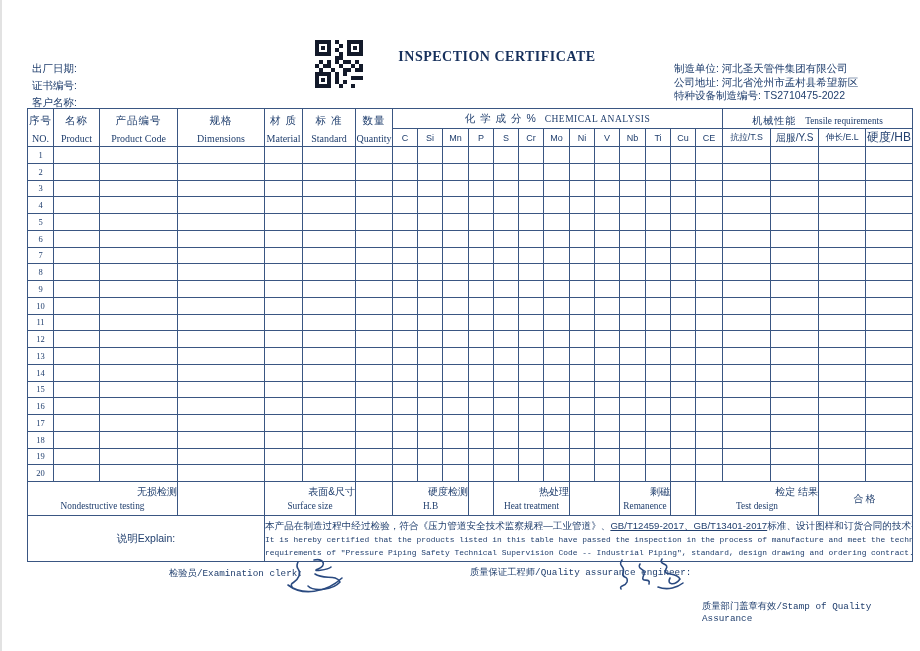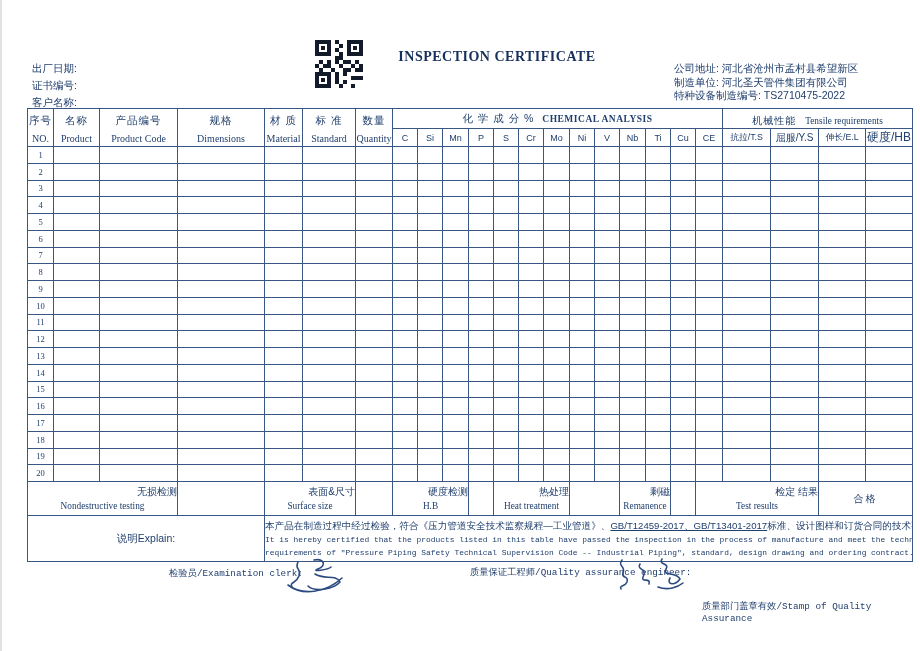--- a/index.html
+++ b/index.html
@@ -20,21 +20,21 @@
   table.cert th,table.cert td{
     border:1px solid #3a5682;padding:0;margin:0;text-align:center;vertical-align:middle;
     font-weight:normal;overflow:hidden;white-space:nowrap;color:#22406f;
   }
   .hdr-cn{font-size:10.5px;letter-spacing:1px;}
   .hdr-en{font-family:"Liberation Serif", serif;font-size:10px;letter-spacing:0;}
   tr.hdr-top{height:20px;}
   tr.hdr-sub{height:18px;}
   tr.hdr-sub th{font-size:9px;}
   .chem-span{font-size:10.5px;letter-spacing:1px;}
-  .chem-span .hdr-en{font-size:9.5px;font-weight:bold;letter-spacing:0.5px;}
+  .chem-span .hdr-en{font-size:9.5px;font-weight:normal;letter-spacing:0.5px;}
   tr.data-row{height:16.75px;}
   tr.data-row td{font-family:"Liberation Serif", serif;font-size:8.5px;}
   tr.summary-row{height:34px;}
   tr.summary-row td{font-size:10px;}
   .sum-cn{display:block;font-size:10px;line-height:15px;text-align:right;}
   .sum-en{display:block;font-family:"Liberation Serif", serif;font-size:9.3px;line-height:14px;}
   .pass-cell{font-size:11px;letter-spacing:2px;}
   tr.explain-row{height:46px;}
   .explain-label{font-size:10.5px;}
   td.explain-body{text-align:left;padding:2px 4px;white-space:normal;}
@@ -104,22 +104,22 @@
         <rect x="38" y="6" width="4" height="4"></rect>
         <rect x="6" y="38" width="4" height="4"></rect>
     </g>
   </svg>
 
   <div class="title-block">
     <div class="title-en">INSPECTION CERTIFICATE</div>
   </div>
 
   <div class="top-right">
+    <div>制造单位: 河北圣天管件集团有限公司</div>
     <div>公司地址: 河北省沧州市孟村县希望新区</div>
-    <div>制造单位: 河北圣天管件集团有限公司</div>
     <div>特种设备制造编号: TS2710475-2022</div>
   </div>
 
   <table class="cert">
     <colgroup>
         <col style="width: 26px;">
         <col style="width: 46px;">
         <col style="width: 78px;">
         <col style="width: 87px;">
         <col style="width: 38px;">
@@ -719,21 +719,21 @@
             <span class="sum-en">Heat treatment</span>
           </td>
         <td colspan="2"></td>
         <td colspan="2">
             <span class="sum-cn">剩磁</span>
             <span class="sum-en">Remanence</span>
           </td>
         <td></td>
         <td colspan="3">
             <span class="sum-cn">检定 结果</span>
-            <span class="sum-en">Test results</span>
+            <span class="sum-en">Test design</span>
           </td>
         <td colspan="2" class="pass-cell">合格</td>
       </tr>
       <tr class="explain-row">
         <td colspan="4" class="explain-label">说明Explain:</td>
         <td colspan="20" class="explain-body">
           <div class="explain-cn"><span>本产品在制造过程中经过检验，符合《压力管道安全技术监察规程—工业管道》、</span><span class="u">GB/T12459-2017、GB/T13401-2017</span><span>标准、设计图样和订货合同的技术要求。</span></div>
           <div class="explain-en">It is hereby certified that the products listed in this table have passed the inspection in the process of manufacture and meet the technical</div>
           <div class="explain-en">requirements of "Pressure Piping Safety Technical Supervision Code -- Industrial Piping", standard, design drawing and ordering contract.</div>
         </td>

